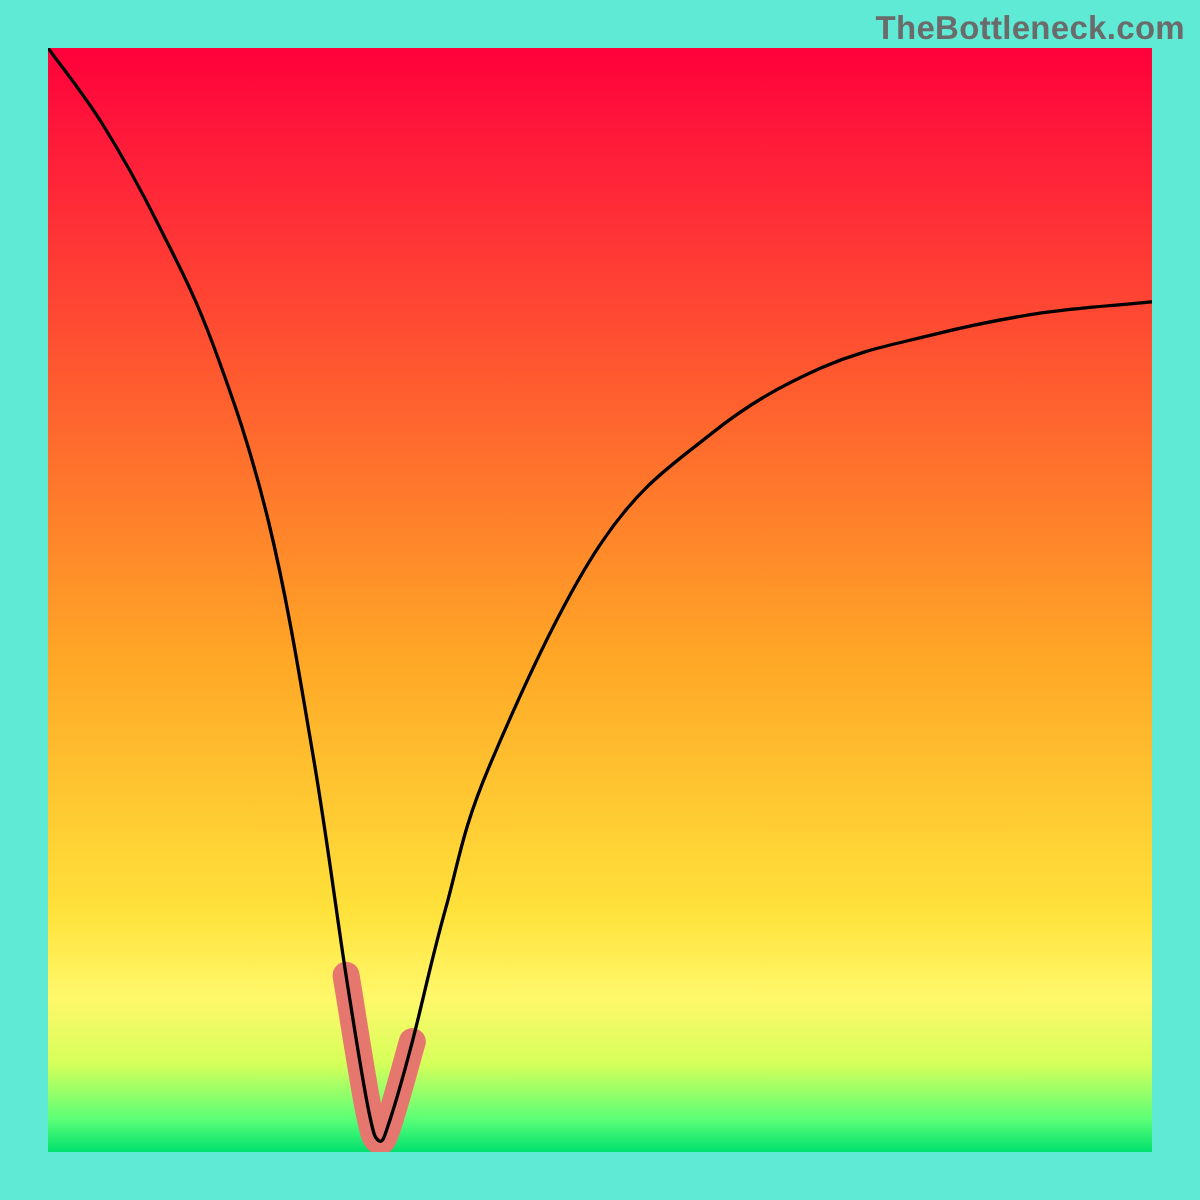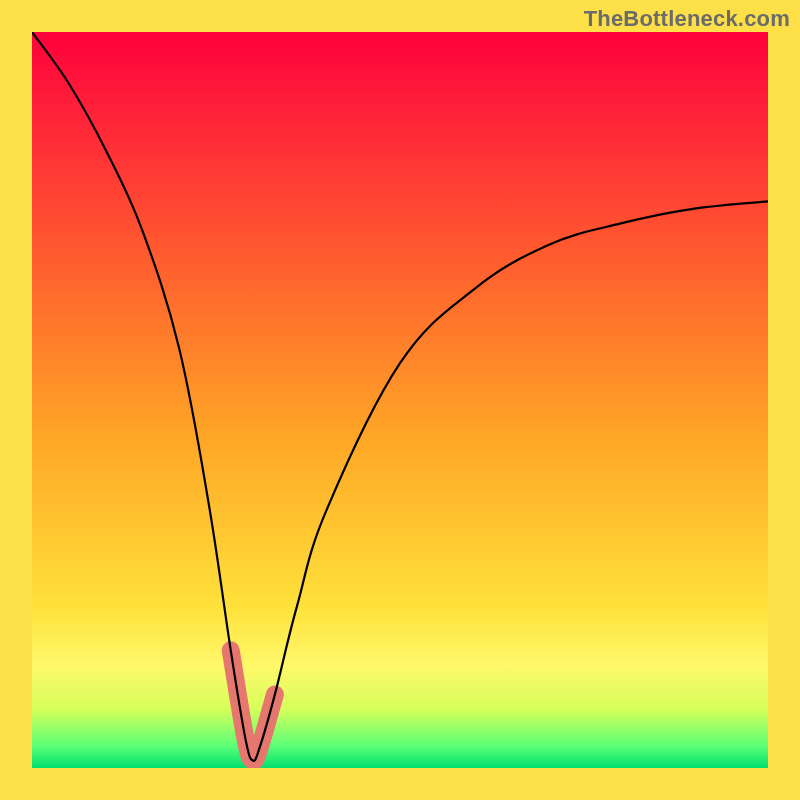--- a/index.html
+++ b/index.html
@@ -9,21 +9,21 @@
     height: 800px;
     background: #000;
     overflow: hidden;
   }
   .frame {
     position: absolute;
     left: 0;
     top: 0;
     width: 800px;
     height: 800px;
-    background: #fde047;
+    background: #5eead4;
   }
   .plot {
     position: absolute;
     left: 32px;
     top: 32px;
     width: 736px;
     height: 736px;
     
     background: linear-gradient(
       to bottom,

